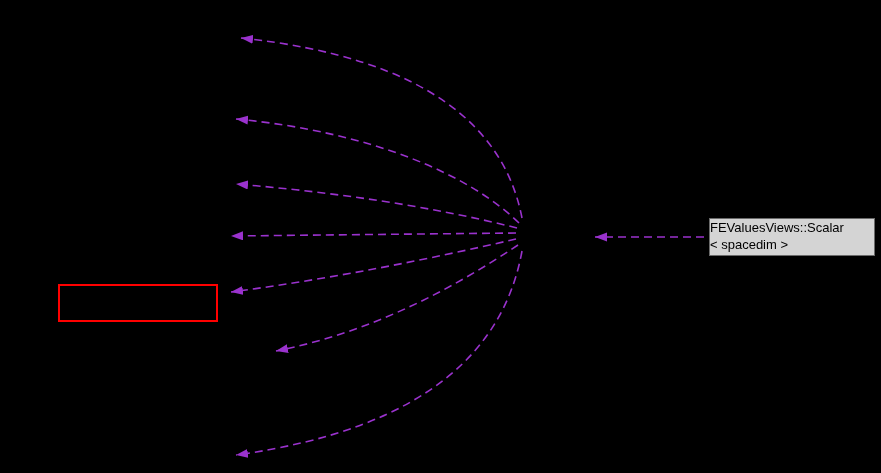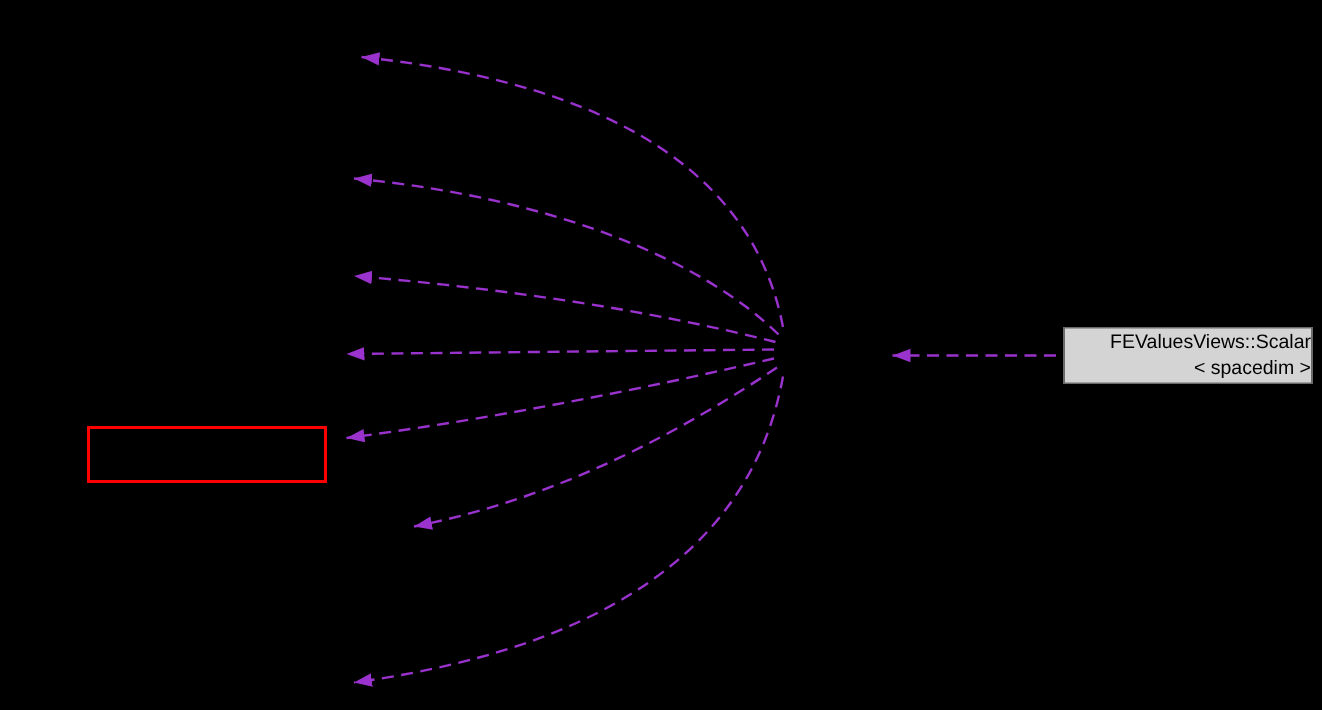--- a/index.html
+++ b/index.html
@@ -17,21 +17,21 @@
   #canvas {
     position: absolute;
     left: 0;
     top: 0;
   }
   .node {
     position: absolute;
     box-sizing: border-box;
     display: flex;
     flex-direction: column;
-    align-items: flex-end;
+    align-items: flex-start;
     justify-content: center;
     text-align: center;
   }
   .node-scalar {
     left: 709px;
     top: 218px;
     width: 166px;
     height: 38px;
     background: #d4d4d4;
     border: 1px solid #6a6a6a;

